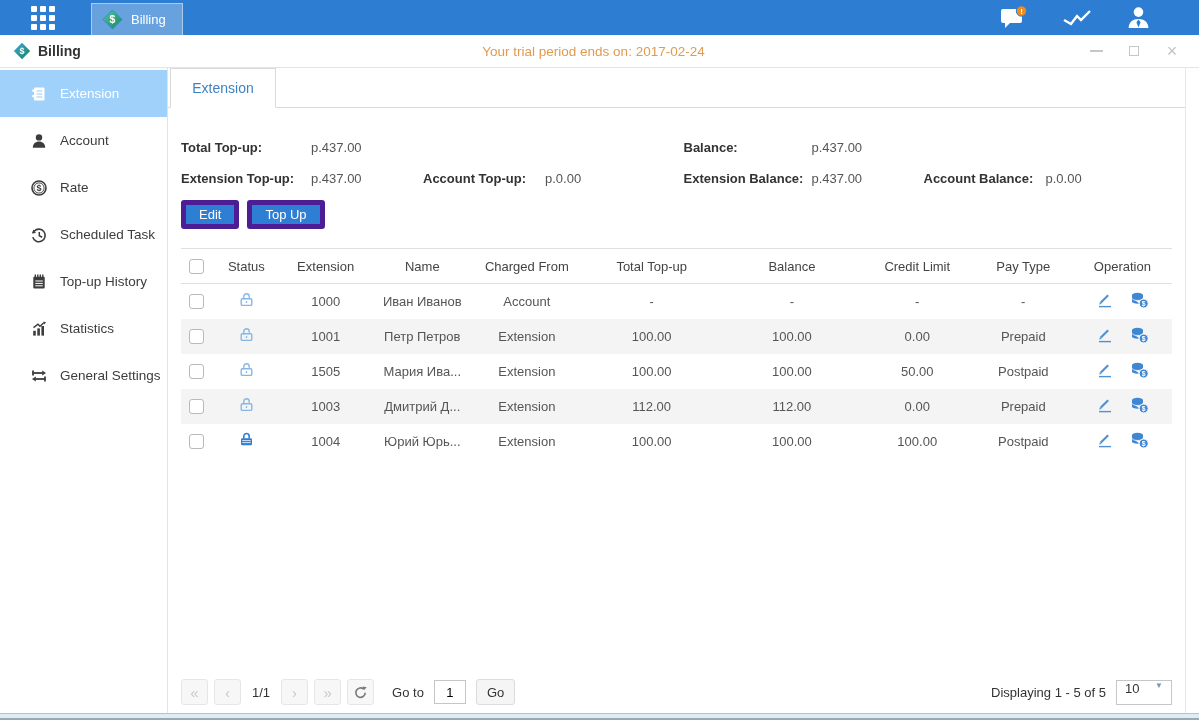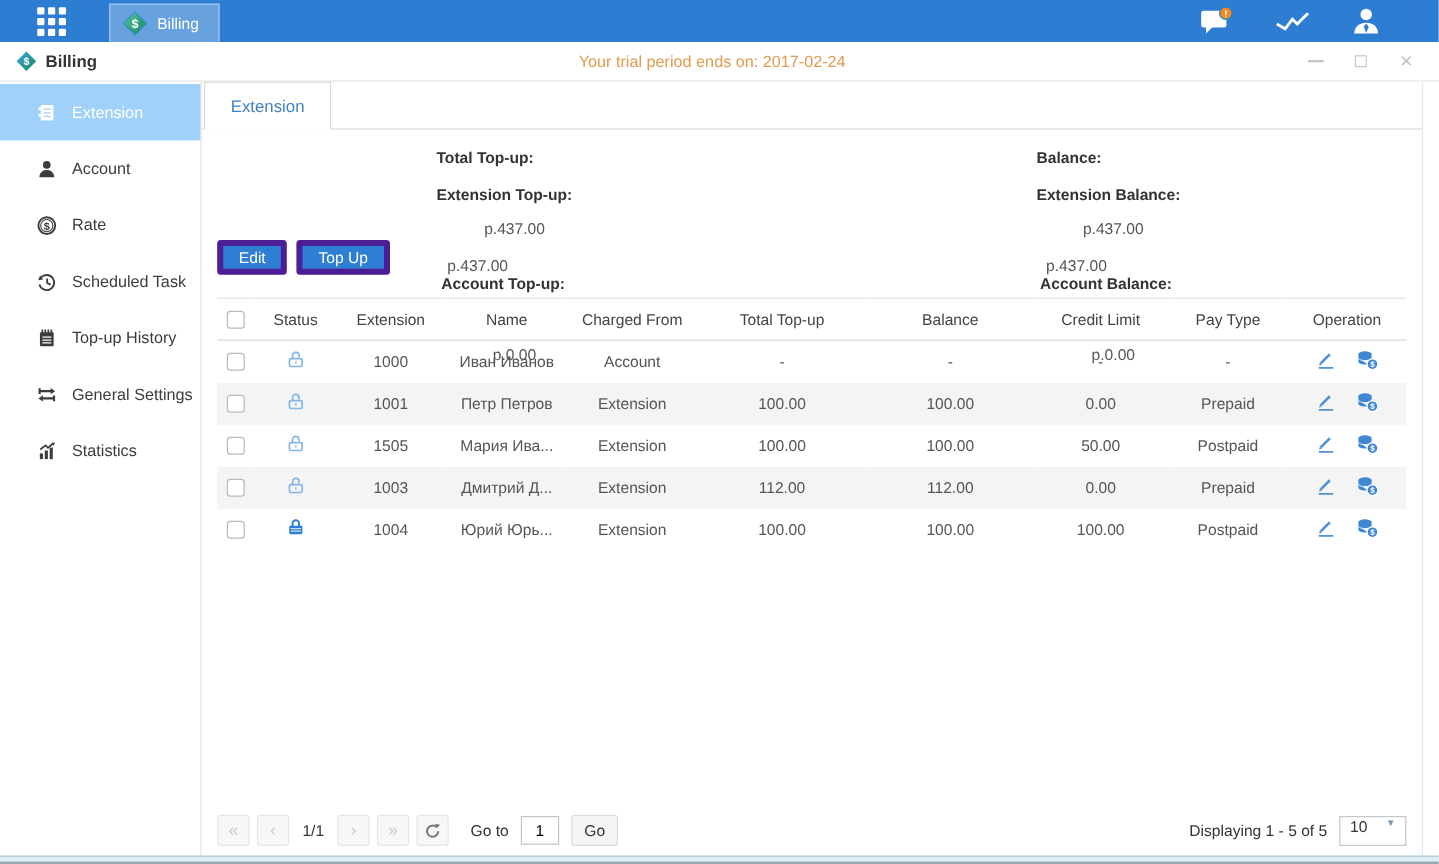--- a/index.html
+++ b/index.html
@@ -38,21 +38,21 @@
   .main { flex:1; position:relative; min-width:0; display:flex; flex-direction:column; }
   .right-gutter { width:14px; border-left:1px solid #e2e9ef; flex-shrink:0; }
 
   .tabbar { height:40px; border-bottom:1px solid #d9d9d9; display:flex; align-items:flex-end; flex-shrink:0; }
   .tab { width:106px; height:40px; margin-left:2px; margin-bottom:-1px; background:#fff; border:1px solid #d9d9d9; border-bottom:1px solid #fff;
          display:flex; align-items:center; justify-content:center; color:#4081c2; font-size:14px; cursor:pointer; }
 
   .content { padding:0 13px; }
   .summary { display:flex; margin-top:16px; font-size:13px; }
   .sum-col { width:50%; }
-  .sum-row { display:flex; align-items:center; height:31px;flex-direction:column; }
+  .sum-row { display:flex; align-items:flex-end; height:31px; }
   .sum-label { font-weight:bold; color:#333; }
   .sum-val { color:#555;margin-top:44px; }
   .w130 { width:130px; } .w112 { width:112px; } .w128 { width:128px; } .w122 { width:122px; }
   .sum-col2 { padding-left:7px; }
 
   .toolbar { margin-top:14px; display:flex; gap:8px; }
   .btn-primary { background:#2e7fd3; color:#fff; border:5px solid #4c1d95; border-radius:3px; height:29px; padding:0 13px; font-size:13px;
                  font-family:"Liberation Sans",sans-serif; cursor:pointer; }
 
   table.grid { width:100%; border-collapse:collapse; margin-top:19px; font-size:13px; table-layout:fixed; }
@@ -220,41 +220,41 @@
               <line x1="5.3" y1="8" x2="12.8" y2="8" stroke="var(--line)" stroke-width="1"></line>
               <line x1="5.3" y1="10.4" x2="12.8" y2="10.4" stroke="var(--line)" stroke-width="1"></line>
               <line x1="5.3" y1="12.8" x2="12.8" y2="12.8" stroke="var(--line)" stroke-width="1"></line>
             </svg>
           </span>
           <span>Top-up History</span>
         </div>
         <div class="side-item">
           <span style="display: inline-flex;">
             <svg width="18" height="18" viewBox="0 0 18 18">
+              <rect x="3.2" y="10.8" width="2.6" height="4.8" fill="currentColor"></rect>
+              <rect x="7.3" y="8.4" width="2.6" height="7.2" fill="currentColor"></rect>
+              <rect x="11.4" y="6" width="2.6" height="9.6" fill="currentColor"></rect>
+              <path d="M3.5 7.6 L8 4.2 L10 6.2 L13.6 3" fill="none" stroke="currentColor" stroke-width="1.4"></path>
+              <polygon points="13,1.8 16,2 14.4,4.6" fill="currentColor"></polygon>
+            </svg>
+          </span>
+          <span>Statistics</span>
+        </div>
+        <div class="side-item">
+          <span style="display: inline-flex;">
+            <svg width="18" height="18" viewBox="0 0 18 18">
               <line x1="3" y1="3.6" x2="3" y2="8.4" stroke="currentColor" stroke-width="1.8"></line>
               <line x1="3" y1="6" x2="12.6" y2="6" stroke="currentColor" stroke-width="1.8"></line>
               <polygon points="12.2,3.4 16,6 12.2,8.6" fill="currentColor"></polygon>
               <line x1="15" y1="9.6" x2="15" y2="14.4" stroke="currentColor" stroke-width="1.8"></line>
               <line x1="5.4" y1="12" x2="15" y2="12" stroke="currentColor" stroke-width="1.8"></line>
               <polygon points="5.8,9.4 2,12 5.8,14.6" fill="currentColor"></polygon>
             </svg>
           </span>
           <span>General Settings</span>
-        </div>
-        <div class="side-item">
-          <span style="display: inline-flex;">
-            <svg width="18" height="18" viewBox="0 0 18 18">
-              <rect x="3.2" y="10.8" width="2.6" height="4.8" fill="currentColor"></rect>
-              <rect x="7.3" y="8.4" width="2.6" height="7.2" fill="currentColor"></rect>
-              <rect x="11.4" y="6" width="2.6" height="9.6" fill="currentColor"></rect>
-              <path d="M3.5 7.6 L8 4.2 L10 6.2 L13.6 3" fill="none" stroke="currentColor" stroke-width="1.4"></path>
-              <polygon points="13,1.8 16,2 14.4,4.6" fill="currentColor"></polygon>
-            </svg>
-          </span>
-          <span>Statistics</span>
         </div>
       </div>
 
     <div class="main">
       <div class="tabbar">
         <div class="tab">
           <span>Extension</span>
         </div>
       </div>
 

